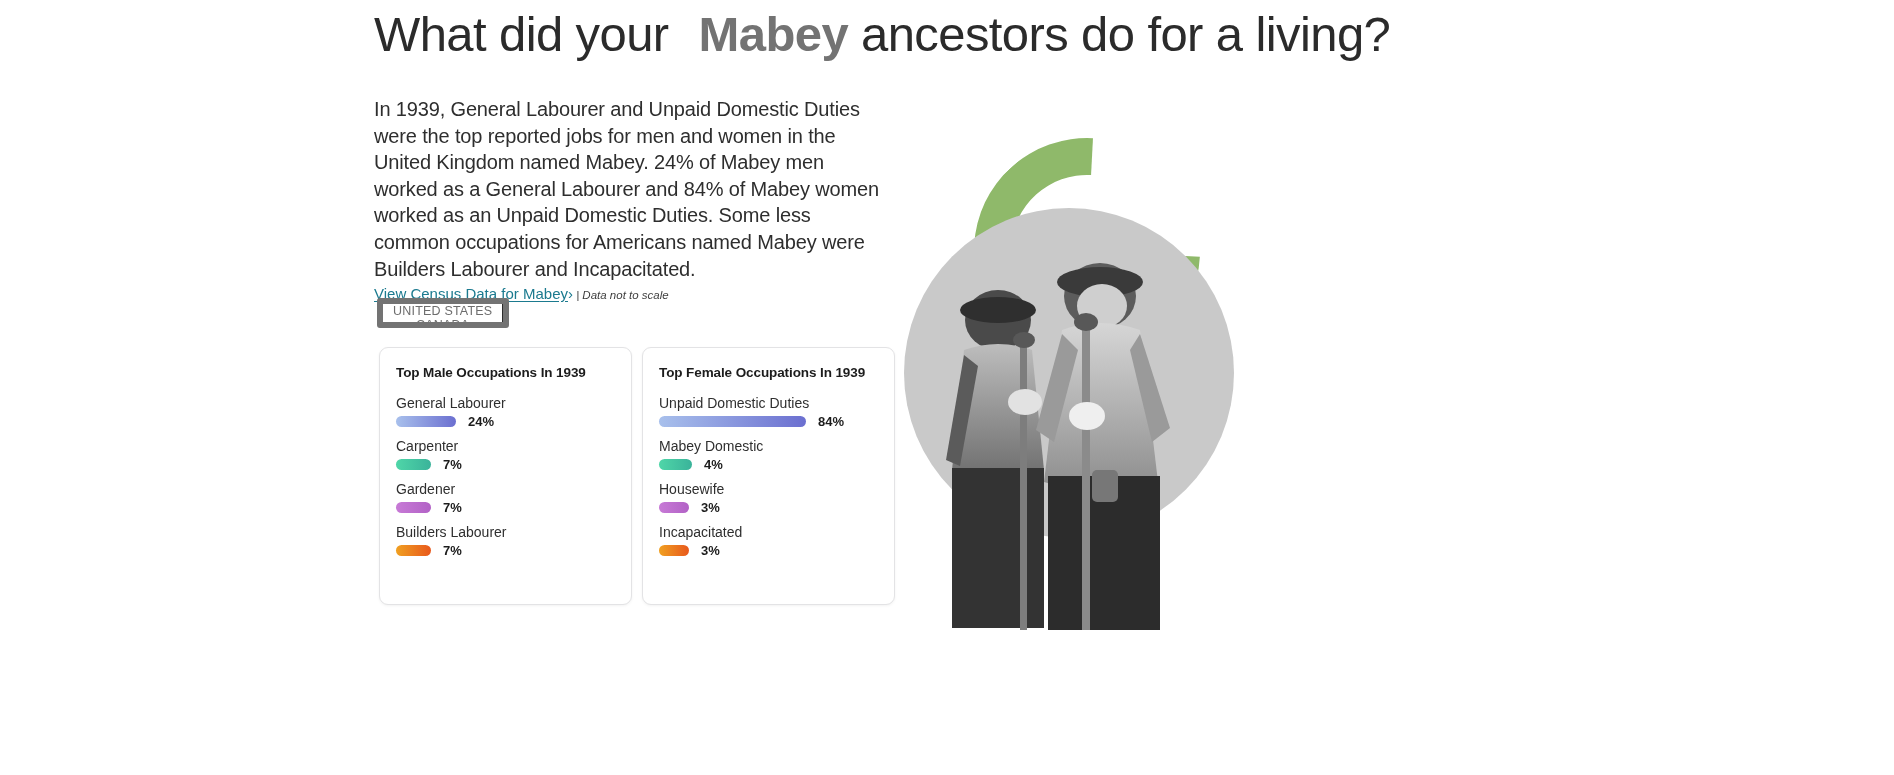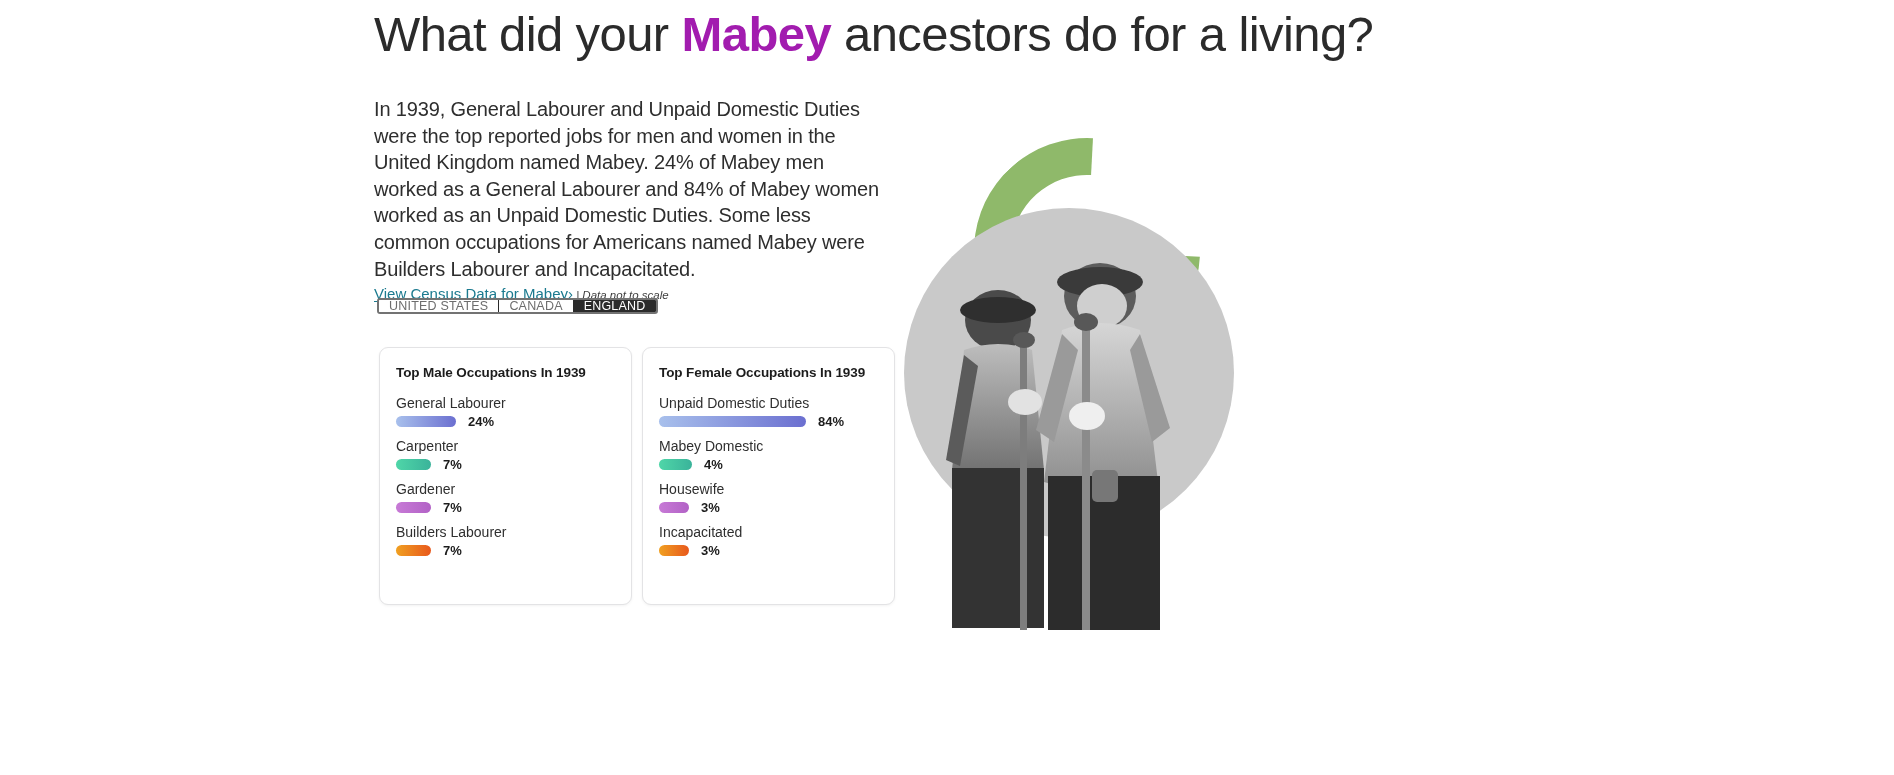--- a/index.html
+++ b/index.html
@@ -24,21 +24,22 @@
     top: 5px;
     font-size: 49px;
     line-height: 58px;
     letter-spacing: -0.6px;
     color: #2b2b2b;
     font-weight: 400;
     white-space: nowrap;
   }
   .headline .name {
     font-weight: 700;
-    color: #a21caf;
+    color: #737373;
+    margin-left: 17px;
   }
 
   
   .body-col {
     position: absolute;
     left: 374px;
     top: 96px;
     width: 510px;
   }
   .lede {
@@ -73,25 +74,26 @@
     line-height: 16.5px;
     color: #3a3a3a;
   }
 
   
   .toggle {
     position: absolute;
     left: 377px;
     top: 298px;
     display: flex;
-    border: 2px solid #737373;
+    border: 6px solid #737373;
     border-radius: 3px;
     overflow: hidden;
-    height: 16px;
-    background: #ffffff;
+    height: 30px;
+    background: #ffffff;
+    flex-direction: column;
   }
   .toggle-btn {
     display: flex;
     align-items: center;
     justify-content: center;
     padding: 0 10px;
     font-size: 12.5px;
     letter-spacing: 0.2px;
     color: #6d6d6d;
     background: #ffffff;

